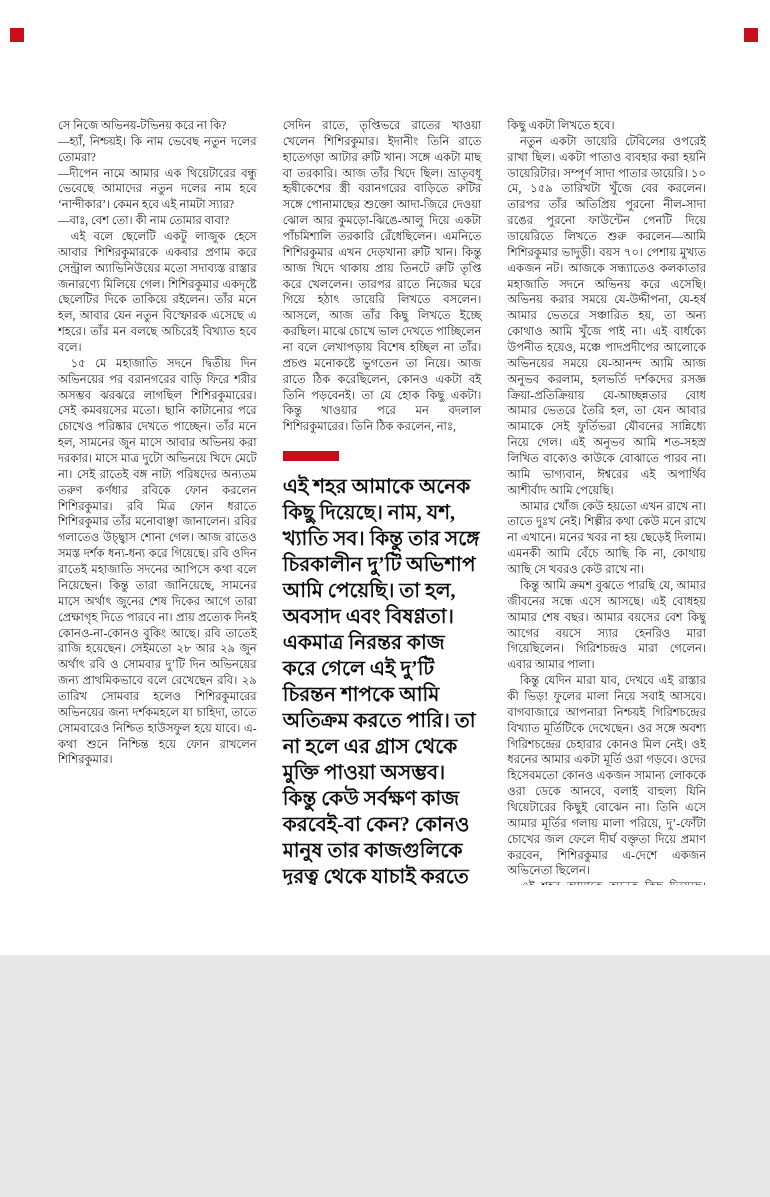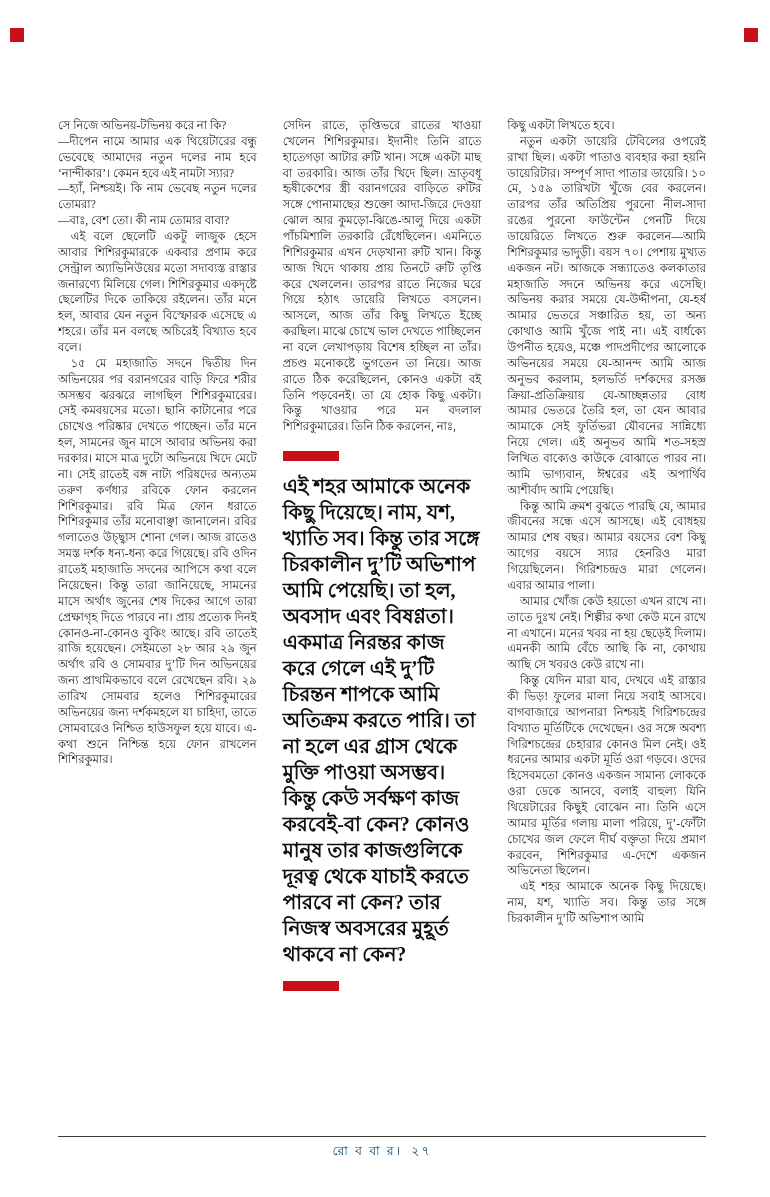--- a/index.html
+++ b/index.html
@@ -2,21 +2,21 @@
 <html style="--accent: #c8101b;"><head>
 <meta charset="utf-8">
 <style>
   * { margin: 0; padding: 0; box-sizing: border-box; }
   html, body { background: #e8e8e8; }
   body { font-family: "Liberation Serif", "DejaVu Serif", serif; }
 
   .page {
     position: relative;
     width: 770px;
-    height: 1197px;
+    height: 955px;
     margin: 0 auto;
     background: #ffffff;
     overflow: hidden;
   }
 
   .corner-mark {
     position: absolute;
     top: 28px;
     width: 14px;
     height: 14px;
@@ -87,43 +87,43 @@
 
 <div class="page" style="--accent: #c8101b;">
 
   <div class="corner-mark left"></div>
   <div class="corner-mark right"></div>
 
   <div class="columns">
 
     <div class="col">
         <p>সে নিজে অভিনয়-টভিনয় করে না কি?</p>
+        <p class="dash">—হ্যাঁ, নিশ্চয়ই। কি নাম ভেবেছ নতুন দলের তোমরা?</p>
         <p class="dash">—দীপেন নামে আমার এক থিয়েটারের বন্ধু ভেবেছে আমাদের নতুন দলের নাম হবে ‘নান্দীকার’। কেমন হবে এই নামটা স্যার?</p>
-        <p class="dash">—হ্যাঁ, নিশ্চয়ই। কি নাম ভেবেছ নতুন দলের তোমরা?</p>
         <p class="dash">—বাঃ, বেশ তো। কী নাম তোমার বাবা?</p>
         <p>এই বলে ছেলেটি একটু লাজুক হেসে আবার শিশিরকুমারকে একবার প্রণাম করে সেন্ট্রাল অ্যাভিনিউয়ের মতো সদাব্যস্ত রাস্তার জনারণ্যে মিলিয়ে গেল। শিশিরকুমার একদৃষ্টে ছেলেটির দিকে তাকিয়ে রইলেন। তাঁর মনে হল, আবার যেন নতুন বিস্ফোরক এসেছে এ শহরে। তাঁর মন বলছে অচিরেই বিখ্যাত হবে বলে।</p>
         <p>১৫ মে মহাজাতি সদনে দ্বিতীয় দিন অভিনয়ের পর বরানগরের বাড়ি ফিরে শরীর অসম্ভব ঝরঝরে লাগছিল শিশিরকুমারের। সেই কমবয়সের মতো। ছানি কাটানোর পরে চোখেও পরিষ্কার দেখতে পাচ্ছেন। তাঁর মনে হল, সামনের জুন মাসে আবার অভিনয় করা দরকার। মাসে মাত্র দুটো অভিনয়ে খিদে মেটে না। সেই রাতেই বঙ্গ নাট্য পরিষদের অন্যতম তরুণ কর্ণধার রবিকে ফোন করলেন শিশিরকুমার। রবি মিত্র ফোন ধরাতে শিশিরকুমার তাঁর মনোবাঞ্ছা জানালেন। রবির গলাতেও উচ্ছ্বাস শোনা গেল। আজ রাতেও সমস্ত দর্শক ধন্য-ধন্য করে গিয়েছে। রবি ওদিন রাতেই মহাজাতি সদনের আপিসে কথা বলে নিয়েছেন। কিন্তু তারা জানিয়েছে, সামনের মাসে অর্থাৎ জুনের শেষ দিকের আগে তারা প্রেক্ষাগৃহ দিতে পারবে না। প্রায় প্রত্যেক দিনই কোনও-না-কোনও বুকিং আছে। রবি তাতেই রাজি হয়েছেন। সেইমতো ২৮ আর ২৯ জুন অর্থাৎ রবি ও সোমবার দু’টি দিন অভিনয়ের জন্য প্রাথমিকভাবে বলে রেখেছেন রবি। ২৯ তারিখ সোমবার হলেও শিশিরকুমারের অভিনয়ের জন্য দর্শকমহলে যা চাহিদা, তাতে সোমবারেও নিশ্চিত হাউসফুল হয়ে যাবে। এ-কথা শুনে নিশ্চিন্ত হয়ে ফোন রাখলেন শিশিরকুমার।</p>
       </div>
 
     <div class="col">
       <div>
           <p>সেদিন রাতে, তৃপ্তিভরে রাতের খাওয়া খেলেন শিশিরকুমার। ইদানীং তিনি রাতে হাতেগড়া আটার রুটি খান। সঙ্গে একটা মাছ বা তরকারি। আজ তাঁর খিদে ছিল। ভ্রাতৃবধূ হৃষীকেশের স্ত্রী বরানগরের বাড়িতে রুটির সঙ্গে পোনামাছের শুক্তো আদা-জিরে দেওয়া ঝোল আর কুমড়ো-ঝিঙে-আলু দিয়ে একটা পাঁচমিশালি তরকারি রেঁধেছিলেন। এমনিতে শিশিরকুমার এখন দেড়খানা রুটি খান। কিন্তু আজ খিদে থাকায় প্রায় তিনটে রুটি তৃপ্তি করে খেললেন। তারপর রাতে নিজের ঘরে গিয়ে হঠাৎ ডায়েরি লিখতে বসলেন। আসলে, আজ তাঁর কিছু লিখতে ইচ্ছে করছিল। মাঝে চোখে ভাল দেখতে পাচ্ছিলেন না বলে লেখাপড়ায় বিশেষ হচ্ছিল না তাঁর। প্রচণ্ড মনোকষ্টে ভুগতেন তা নিয়ে। আজ রাতে ঠিক করেছিলেন, কোনও একটা বই তিনি পড়বেনই। তা যে হোক কিছু একটা। কিন্তু খাওয়ার পরে মন বদলাল শিশিরকুমারের। তিনি ঠিক করলেন, নাঃ,</p>
         </div>
       <div class="pull-quote">
         <div class="quote-bar top"></div>
         <div class="quote-text">এই শহর আমাকে অনেক কিছু দিয়েছে। নাম, যশ, খ্যাতি সব। কিন্তু তার সঙ্গে চিরকালীন দু’টি অভিশাপ আমি পেয়েছি। তা হল, অবসাদ এবং বিষণ্ণতা। একমাত্র নিরন্তর কাজ করে গেলে এই দু’টি চিরন্তন শাপকে আমি অতিক্রম করতে পারি। তা না হলে এর গ্রাস থেকে মুক্তি পাওয়া অসম্ভব। কিন্তু কেউ সর্বক্ষণ কাজ করবেই-বা কেন? কোনও মানুষ তার কাজগুলিকে দূরত্ব থেকে যাচাই করতে পারবে না কেন? তার নিজস্ব অবসরের মুহূর্ত থাকবে না কেন?</div>
         <div class="quote-bar bottom"></div>
       </div>
     </div>
 
     <div class="col">
         <p>কিছু একটা লিখতে হবে।</p>
         <p>নতুন একটা ডায়েরি টেবিলের ওপরেই রাখা ছিল। একটা পাতাও ব্যবহার করা হয়নি ডায়েরিটার। সম্পূর্ণ সাদা পাতার ডায়েরি। ১০ মে, ১৫৯ তারিখটা খুঁজে বের করলেন। তারপর তাঁর অতিপ্রিয় পুরনো নীল-সাদা রঙের পুরনো ফাউন্টেন পেনটি দিয়ে ডায়েরিতে লিখতে শুরু করলেন—আমি শিশিরকুমার ভাদুড়ী। বয়স ৭০। পেশায় মুখ্যত একজন নট। আজকে সন্ধ্যাতেও কলকাতার মহাজাতি সদনে অভিনয় করে এসেছি। অভিনয় করার সময়ে যে-উদ্দীপনা, যে-হর্ষ আমার ভেতরে সঞ্চারিত হয়, তা অন্য কোথাও আমি খুঁজে পাই না। এই বার্ধক্যে উপনীত হয়েও, মঞ্চে পাদপ্রদীপের আলোকে অভিনয়ের সময়ে যে-আনন্দ আমি আজ অনুভব করলাম, হলভর্তি দর্শকদের রসজ্ঞ ক্রিয়া-প্রতিক্রিয়ায় যে-আচ্ছন্নতার বোধ আমার ভেতরে তৈরি হল, তা যেন আবার আমাকে সেই ফুর্তিভরা যৌবনের সান্নিধ্যে নিয়ে গেল। এই অনুভব আমি শত-সহস্র লিখিত বাক্যেও কাউকে বোঝাতে পারব না। আমি ভাগ্যবান, ঈশ্বরের এই অপার্থিব আশীর্বাদ আমি পেয়েছি।</p>
+        <p>আমার খোঁজ কেউ হয়তো এখন রাখে না। তাতে দুঃখ নেই। শিল্পীর কথা কেউ মনে রাখে না এখানে। মনের খবর না হয় ছেড়েই দিলাম। এমনকী আমি বেঁচে আছি কি না, কোথায় আছি সে খবরও কেউ রাখে না।</p>
         <p>কিন্তু আমি ক্রমশ বুঝতে পারছি যে, আমার জীবনের সন্ধে এসে আসছে। এই বোধহয় আমার শেষ বছর। আমার বয়সের বেশ কিছু আগের বয়সে স্যার হেনরিও মারা গিয়েছিলেন। গিরিশচন্দ্রও মারা গেলেন। এবার আমার পালা।</p>
-        <p>আমার খোঁজ কেউ হয়তো এখন রাখে না। তাতে দুঃখ নেই। শিল্পীর কথা কেউ মনে রাখে না এখানে। মনের খবর না হয় ছেড়েই দিলাম। এমনকী আমি বেঁচে আছি কি না, কোথায় আছি সে খবরও কেউ রাখে না।</p>
         <p>কিন্তু যেদিন মারা যাব, দেখবে এই রাস্তার কী ভিড়! ফুলের মালা নিয়ে সবাই আসবে। বাগবাজারে আপনারা নিশ্চয়ই গিরিশচন্দ্রের বিখ্যাত মূর্তিটিকে দেখেছেন। ওর সঙ্গে অবশ্য গিরিশচন্দ্রের চেহারার কোনও মিল নেই। ওই ধরনের আমার একটা মূর্তি ওরা গড়বে। ওদের হিসেবমতো কোনও একজন সামান্য লোককে ওরা ডেকে আনবে, বলাই বাহুল্য যিনি থিয়েটারের কিছুই বোঝেন না। তিনি এসে আমার মূর্তির গলায় মালা পরিয়ে, দু’-ফোঁটা চোখের জল ফেলে দীর্ঘ বক্তৃতা দিয়ে প্রমাণ করবেন, শিশিরকুমার এ-দেশে একজন অভিনেতা ছিলেন।</p>
         <p>এই শহর আমাকে অনেক কিছু দিয়েছে। নাম, যশ, খ্যাতি সব। কিন্তু তার সঙ্গে চিরকালীন দু’টি অভিশাপ আমি</p>
       </div>
 
   </div>
 
   <div class="footer">
     <div class="footer-rule"></div>
     <div class="footer-text">
       <span>রো ব বা র।</span>

